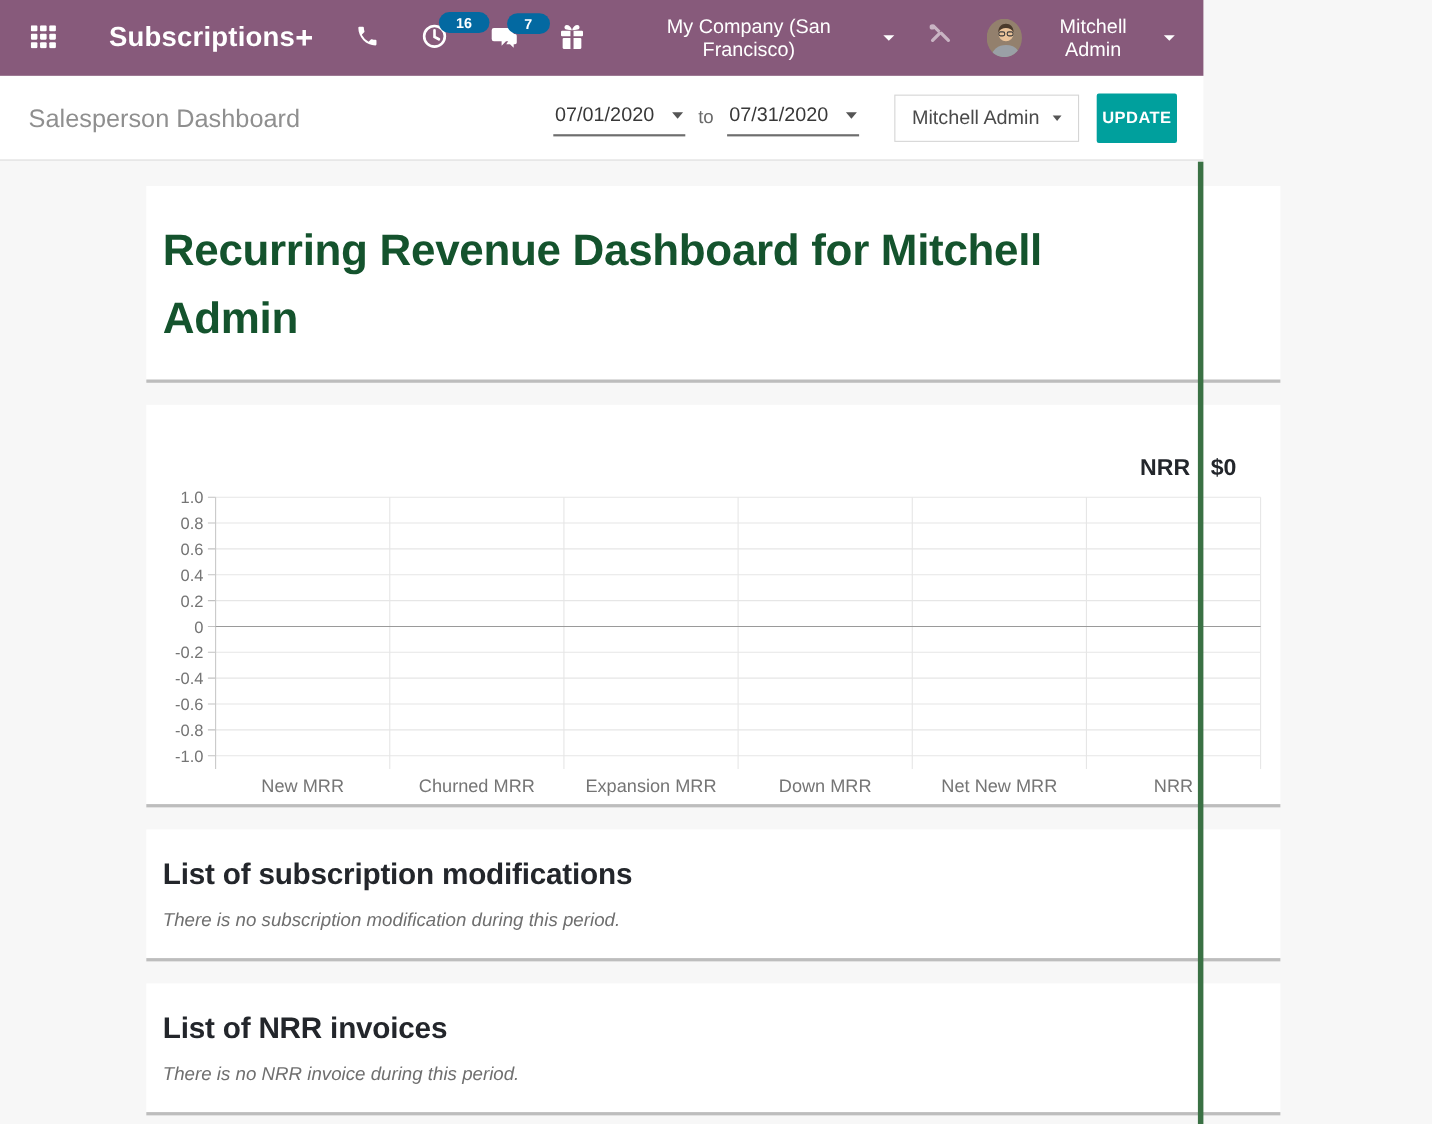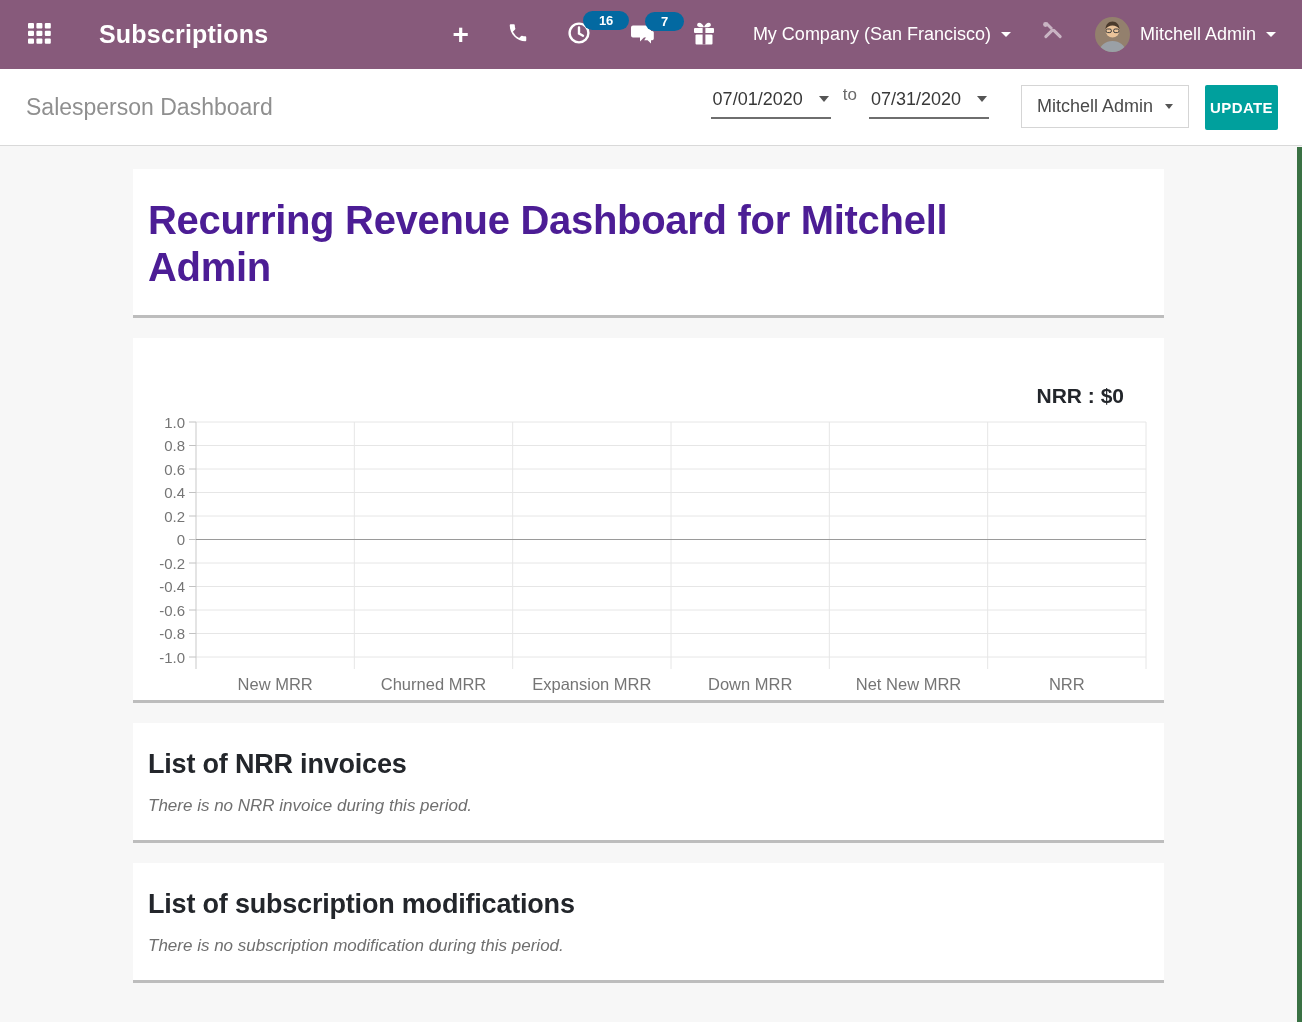--- a/index.html
+++ b/index.html
@@ -1,18 +1,18 @@
 <!DOCTYPE html>
 <html><head>
 <meta charset="utf-8">
 <style>
   * { margin:0; padding:0; box-sizing:border-box; }
   html,body { width:1302px; height:1022px; overflow:hidden; background:#f7f7f7;
               font-family:"Liberation Sans", sans-serif; }
-  .page { position:relative; width:1302px; height:1022px; }
+  .page { position:relative; width:1094px; height:1022px; }
 
   
   .navbar { height:69px; background:#875A7B; display:flex; align-items:center;
             padding:0 26px 0 28px; color:#fff; }
   .navbar button { background:none; border:none; color:#fff; cursor:pointer;
                    font-family:inherit; display:inline-flex; align-items:center; }
   .apps-btn { margin-right:48px; }
   .app-title { font-size:25px; font-weight:bold; letter-spacing:.2px; cursor:pointer; }
   .nav-right { margin-left:auto; display:flex; align-items:center; }
   .icon-btn { position:relative; margin-right:38px; }
@@ -24,42 +24,42 @@
   .tools-btn { margin-right:30px; opacity:.55; }
   .user-btn { gap:10px; font-size:18px; }
   .avatar { width:35px; height:35px; border-radius:50%; overflow:hidden; display:inline-block; }
   .caret { display:inline-block; width:0; height:0; border-left:5px solid transparent;
            border-right:5px solid transparent; border-top:5px solid #fff; }
 
   
   .control-panel { height:77px; background:#fff; border-bottom:1px solid #d9d9d9;
                    display:flex; align-items:center; padding:0 24px 0 26px; }
   .cp-title { font-size:23px; color:#8f8f8f; font-weight:normal; }
-  .cp-controls { margin-left:auto; display:flex; align-items:flex-start; }
+  .cp-controls { margin-left:auto; display:flex; align-items:center; }
   .date-field { display:inline-flex; align-items:center; gap:16px; font-size:18px;
                 color:#383838; border-bottom:2px solid #6e6e6e; padding:4px 2px 7px 2px;
                 cursor:pointer; }
   .date-caret { display:inline-block; width:0; height:0; border-left:5px solid transparent;
                 border-right:5px solid transparent; border-top:6px solid #555; }
   .to-label { font-size:17px; color:#6a6a6a; margin:0 12px; }
   .sp-select { display:inline-flex; align-items:center; gap:12px; border:1px solid #d5d5d5;
                background:#fff; font-size:18px; color:#4a4a4a; padding:10px 15px;
                margin:0 16px 0 32px; cursor:pointer; }
   .sp-caret { display:inline-block; width:0; height:0; border-left:4px solid transparent;
               border-right:4px solid transparent; border-top:5px solid #555; }
   .update-btn { background:#00A09D; color:#fff; border:none; font-size:15px; font-weight:bold;
                 letter-spacing:.4px; padding:14px 5px; cursor:pointer; font-family:inherit;
                 border-radius:2px; }
 
   
   .content { padding-top:23px; }
   .card { width:1031px; margin:0 0 20px 133px; background:#fff;
           border-bottom:3px solid #bdbdbd; }
   .heading-card { padding:28px 40px 24px 15px; }
-  .heading-card h1 { font-size:40px; line-height:47px; color:#4c1d95; max-width:930px;
+  .heading-card h1 { font-size:40px; line-height:62px; color:#14532d; max-width:930px;
                      letter-spacing:-.3px; }
   .chart-card { padding:24px 0 0 0; }
   .mrr-label { font-size:21px; font-weight:bold; color:#23262b; margin-left:40px; }
   .nrr-label { font-size:21px; font-weight:bold; color:#23262b; text-align:right;
                margin:22px 40px 4px 0; }
   .chart-wrap svg text { font-family:"Liberation Sans", sans-serif; }
   .list-card { padding:26px 16px 24px 15px; }
   .list-card h3 { font-size:27px; color:#23262b; margin-bottom:16px; letter-spacing:-.2px; }
   .empty-text { font-size:17px; font-style:italic; color:#6f6f6f; }
 
@@ -244,24 +244,24 @@
             <text x="142.16666666666669" y="278" text-anchor="middle" font-size="16.5" fill="#757575">New MRR</text>
             <text x="300.5" y="278" text-anchor="middle" font-size="16.5" fill="#757575">Churned MRR</text>
             <text x="458.83333333333337" y="278" text-anchor="middle" font-size="16.5" fill="#757575">Expansion MRR</text>
             <text x="617.1666666666667" y="278" text-anchor="middle" font-size="16.5" fill="#757575">Down MRR</text>
             <text x="775.5" y="278" text-anchor="middle" font-size="16.5" fill="#757575">Net New MRR</text>
             <text x="933.8333333333334" y="278" text-anchor="middle" font-size="16.5" fill="#757575">NRR</text>
           </svg></div>
     </section>
 
     <section class="card list-card">
+      <h3>List of subscription modifications</h3>
+      <p class="empty-text">There is no subscription modification during this period.</p>
+    </section>
+
+    <section class="card list-card">
       <h3>List of NRR invoices</h3>
       <p class="empty-text">There is no NRR invoice during this period.</p>
     </section>
-
-    <section class="card list-card">
-      <h3>List of subscription modifications</h3>
-      <p class="empty-text">There is no subscription modification during this period.</p>
-    </section>
   </div>
 
   <div class="right-strip"></div>
 </div>
 
 </body></html>

